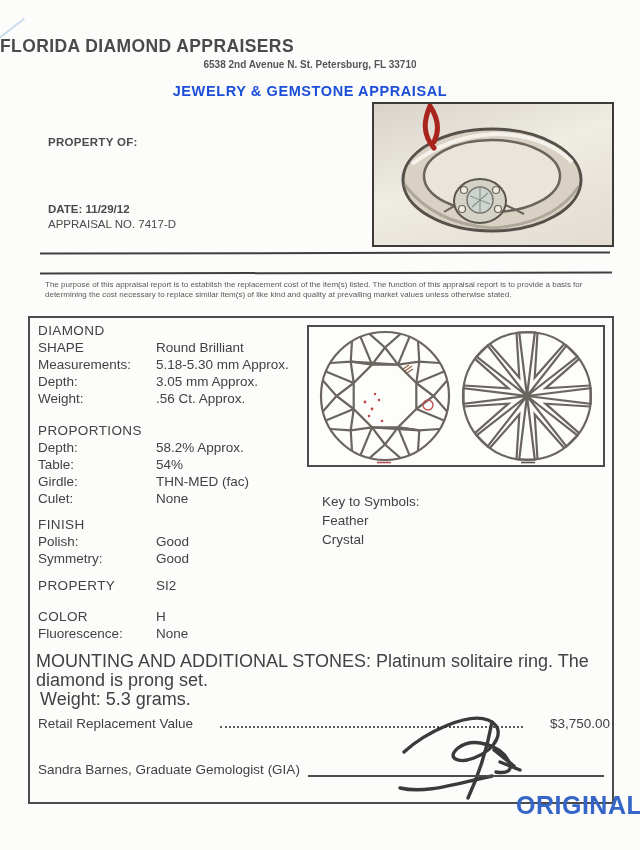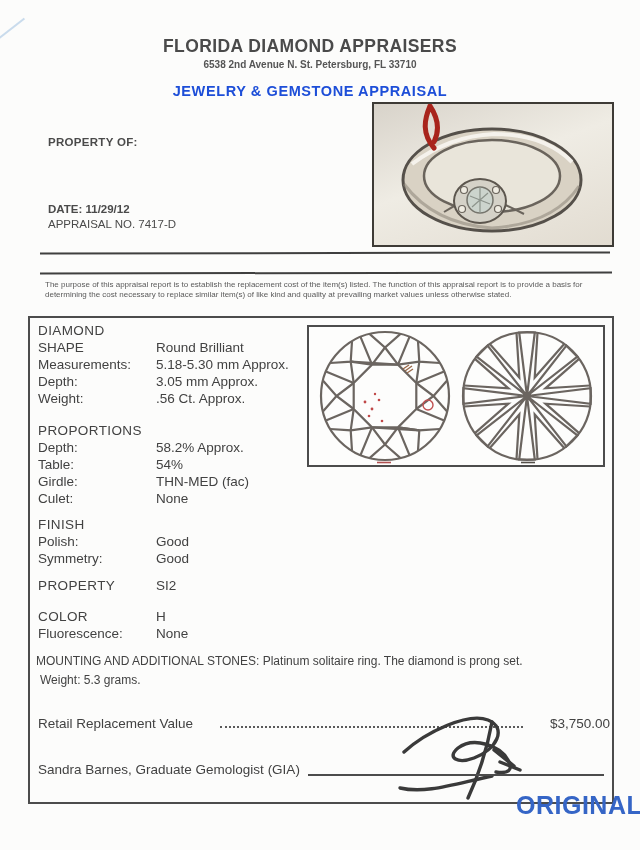--- a/index.html
+++ b/index.html
@@ -6,21 +6,21 @@
   .page{
     position:relative;width:640px;height:850px;margin:0 auto;
     background:#fcfcfb;overflow:hidden;
     font-family:"Liberation Sans","DejaVu Sans",sans-serif;
     color:#3c3c3c;
   }
   
   .scan-artifact{position:absolute;left:-6px;top:28px;width:34px;height:2px;
     background:#bcd2e8;transform:rotate(-38deg);opacity:.8;}
   
-  .hdr-title{position:absolute;left:0;top:36px;width:620px;text-align:center;
+  .hdr-title{position:absolute;left:0;top:36px;width:620px;text-align:left;
     font-size:17.5px;font-weight:bold;letter-spacing:.4px;color:#4a4a4a;}
   .hdr-address{position:absolute;left:0;top:59px;width:620px;text-align:center;
     font-size:10px;font-weight:bold;color:#555;}
   .hdr-subtitle{position:absolute;left:0;top:83px;width:620px;text-align:center;
     font-size:14.5px;font-weight:bold;letter-spacing:.6px;color:#1d4ed8;}
   .property-label{position:absolute;left:48px;top:136px;font-size:11.5px;
     font-weight:bold;color:#4a4a4a;letter-spacing:.3px;}
   .date-line{position:absolute;left:48px;top:203px;font-size:11.5px;font-weight:bold;color:#4a4a4a;}
   .appraisal-line{position:absolute;left:48px;top:218px;font-size:11.5px;font-weight:normal;color:#4a4a4a;text-align:right;}
   
@@ -43,31 +43,31 @@
   .row{display:flex;}
   .row .lbl{width:118px;flex:none;}
   .row .val{flex:1;}
   .sp15{height:15px;} .sp9{height:9px;} .sp10{height:10px;} .sp14{height:14px;}
   
   .diagram-box{position:absolute;left:307px;top:325px;width:298px;height:142px;
     border:2px solid #4c4c4c;background:#fdfdfc;box-sizing:border-box;}
   .key-block{position:absolute;left:322px;top:492px;font-size:13.5px;
     line-height:19px;color:#424242;}
   
-  .mounting{position:absolute;left:36px;top:652px;width:566px;font-size:12px;
+  .mounting{position:absolute;left:36px;top:652px;width:566px;font-size:18px;
     line-height:19px;color:#424242;}
   .mounting .l2{padding-left:4px;}
   
   .retail-row{position:absolute;left:38px;top:716px;width:572px;display:flex;
     align-items:baseline;font-size:13.5px;color:#424242;gap:20px;}
   .leader{flex:1;border-bottom:2px dotted #5a5a5a;height:9px;margin:0 7px;}
   
   .signature{position:absolute;left:396px;top:710px;}
   .signer-row{position:absolute;left:38px;top:762px;width:566px;display:flex;
-    align-items:flex-start;font-size:13.5px;color:#424242;}
+    align-items:flex-end;font-size:13.5px;color:#424242;}
   .sig-line{flex:1;border-bottom:2px solid #4c4c4c;height:12px;margin-left:8px;}
   
   .stamp{position:absolute;left:516px;top:791px;font-size:25px;font-weight:bold;
     color:#3565c6;letter-spacing:.5px;}
 </style>
 </head>
 <body>
 
 <div class="page">
 
@@ -196,20 +196,25 @@
       </g>
       <g transform="translate(218,69)" stroke="#6b6560" stroke-width="2.2" fill="none">
         <circle cx="0" cy="0" r="64"></circle>
         <path d="M0 0 L63.5 -7.8 L63.5 7.8 Z M0 0 L50.4 39.4 L39.4 50.4 Z M0 0 L7.8 63.5 L-7.8 63.5 Z M0 0 L-39.4 50.4 L-50.4 39.4 Z M0 0 L-63.5 -7.8 L-63.5 7.8 Z M0 0 L-50.4 -39.4 L-39.4 -50.4 Z M0 0 L-7.8 -63.5 L7.8 -63.5 Z M0 0 L39.4 -50.4 L50.4 -39.4 Z"></path>
         <path d="M63.1 10.5 L18.5 7.7 L52.1 37.2 M37.2 52.1 L7.7 18.5 L10.5 63.1 M-10.5 63.1 L-7.7 18.5 L-37.2 52.1 M-52.1 37.2 L-18.5 7.7 L-63.1 10.5 M-63.1 -10.5 L-18.5 -7.7 L-52.1 -37.2 M-37.2 -52.1 L-7.7 -18.5 L-10.5 -63.1 M10.5 -63.1 L7.7 -18.5 L37.2 -52.1 M52.1 -37.2 L18.5 -7.7 L63.1 -10.5"></path>
         <path d="M-6 66.5 L8 66.5" stroke="#55504a" stroke-width="1.6"></path>
       </g>
     </svg>
   </div>
 
+  <div class="key-block">
+    <div>Key to Symbols:</div>
+    <div>Feather</div>
+    <div>Crystal</div>
+  </div>
 
   <div class="mounting">
     <div>MOUNTING AND ADDITIONAL STONES: Platinum solitaire ring. The diamond is prong set.</div>
     <div class="l2">Weight: 5.3 grams.</div>
   </div>
 
   <div class="retail-row">
     <span>Retail Replacement Value</span>
     <span class="leader"></span>
     <span>$3,750.00</span>

